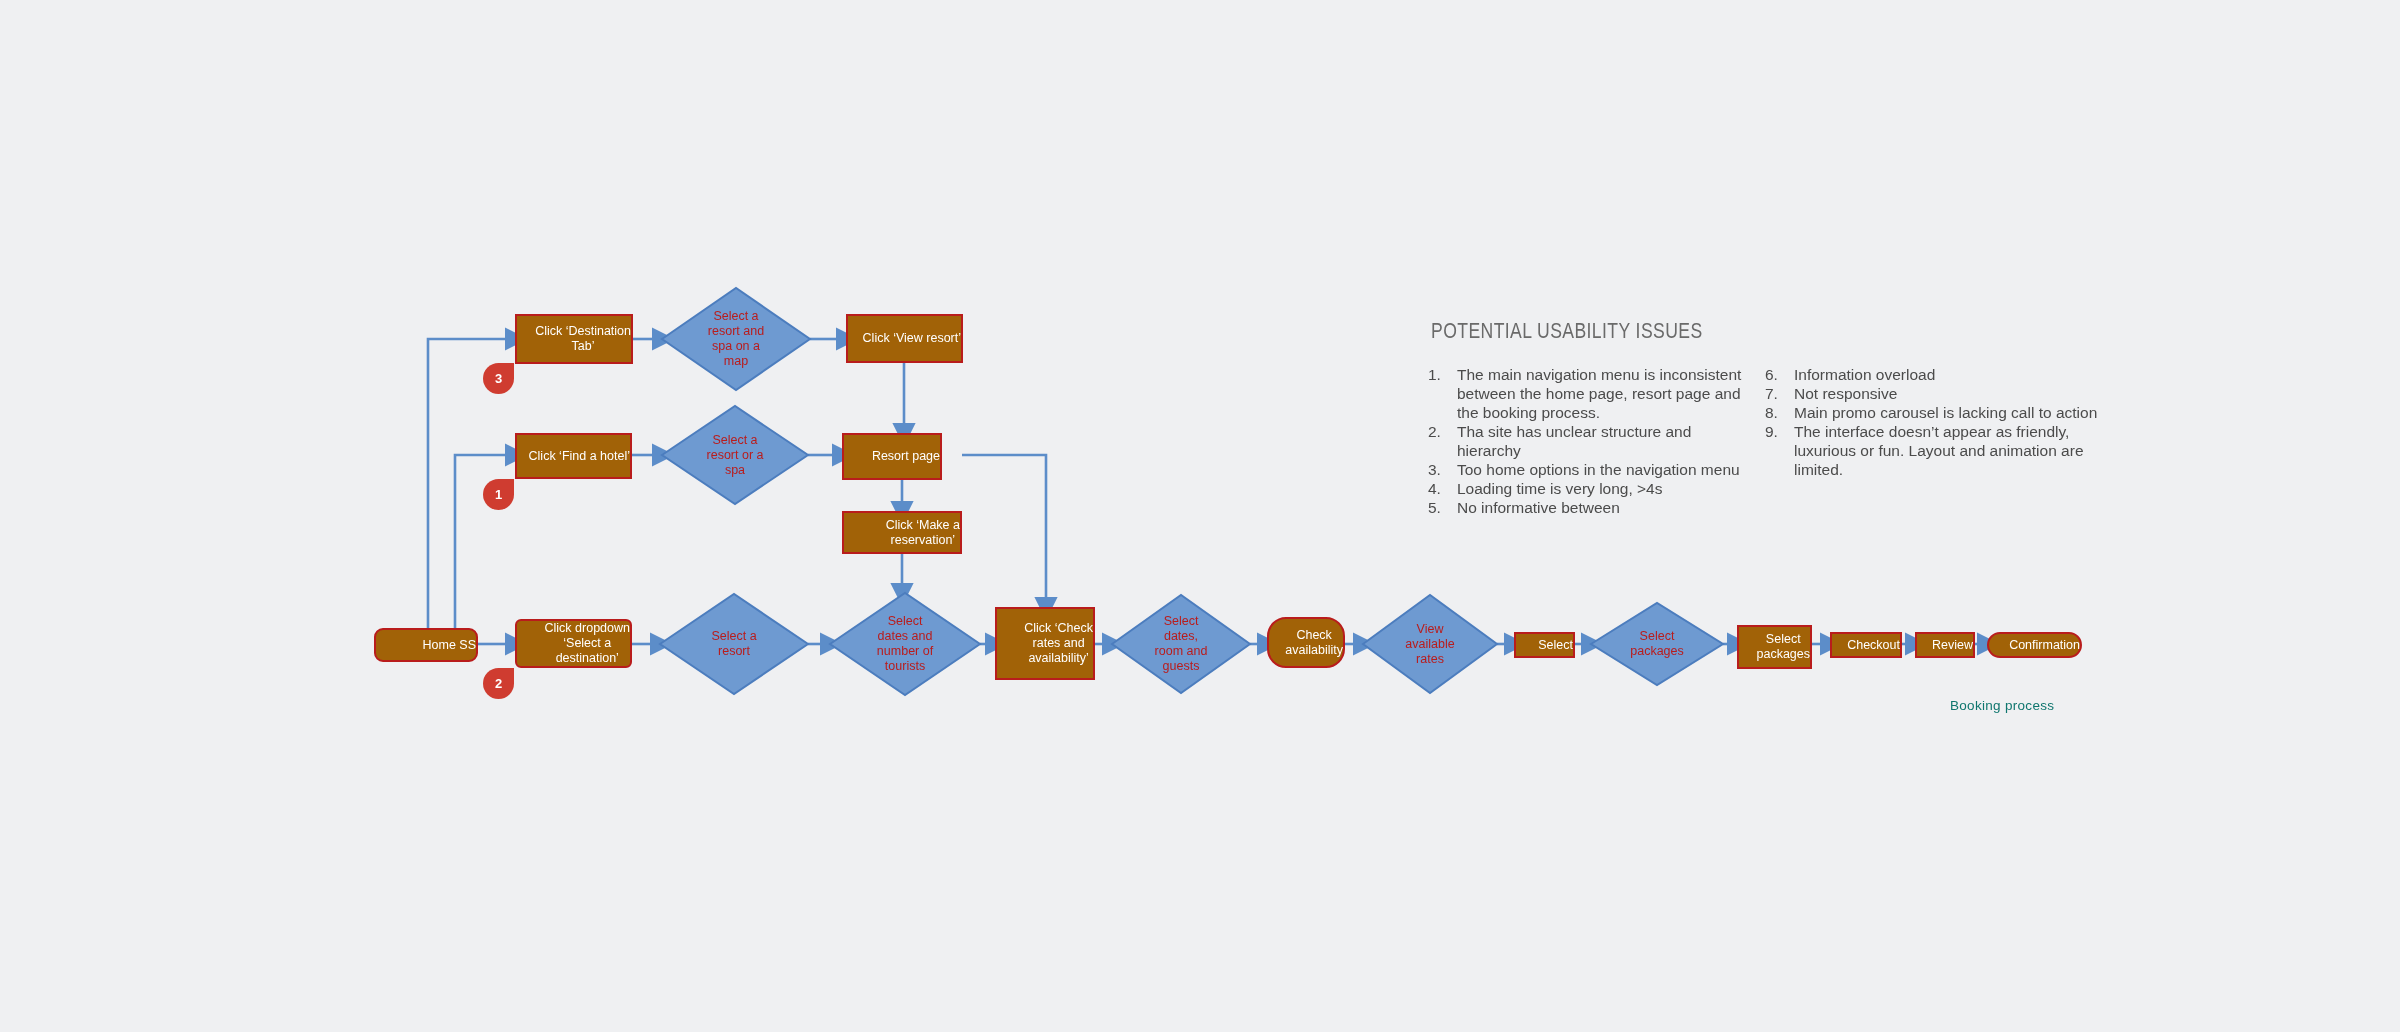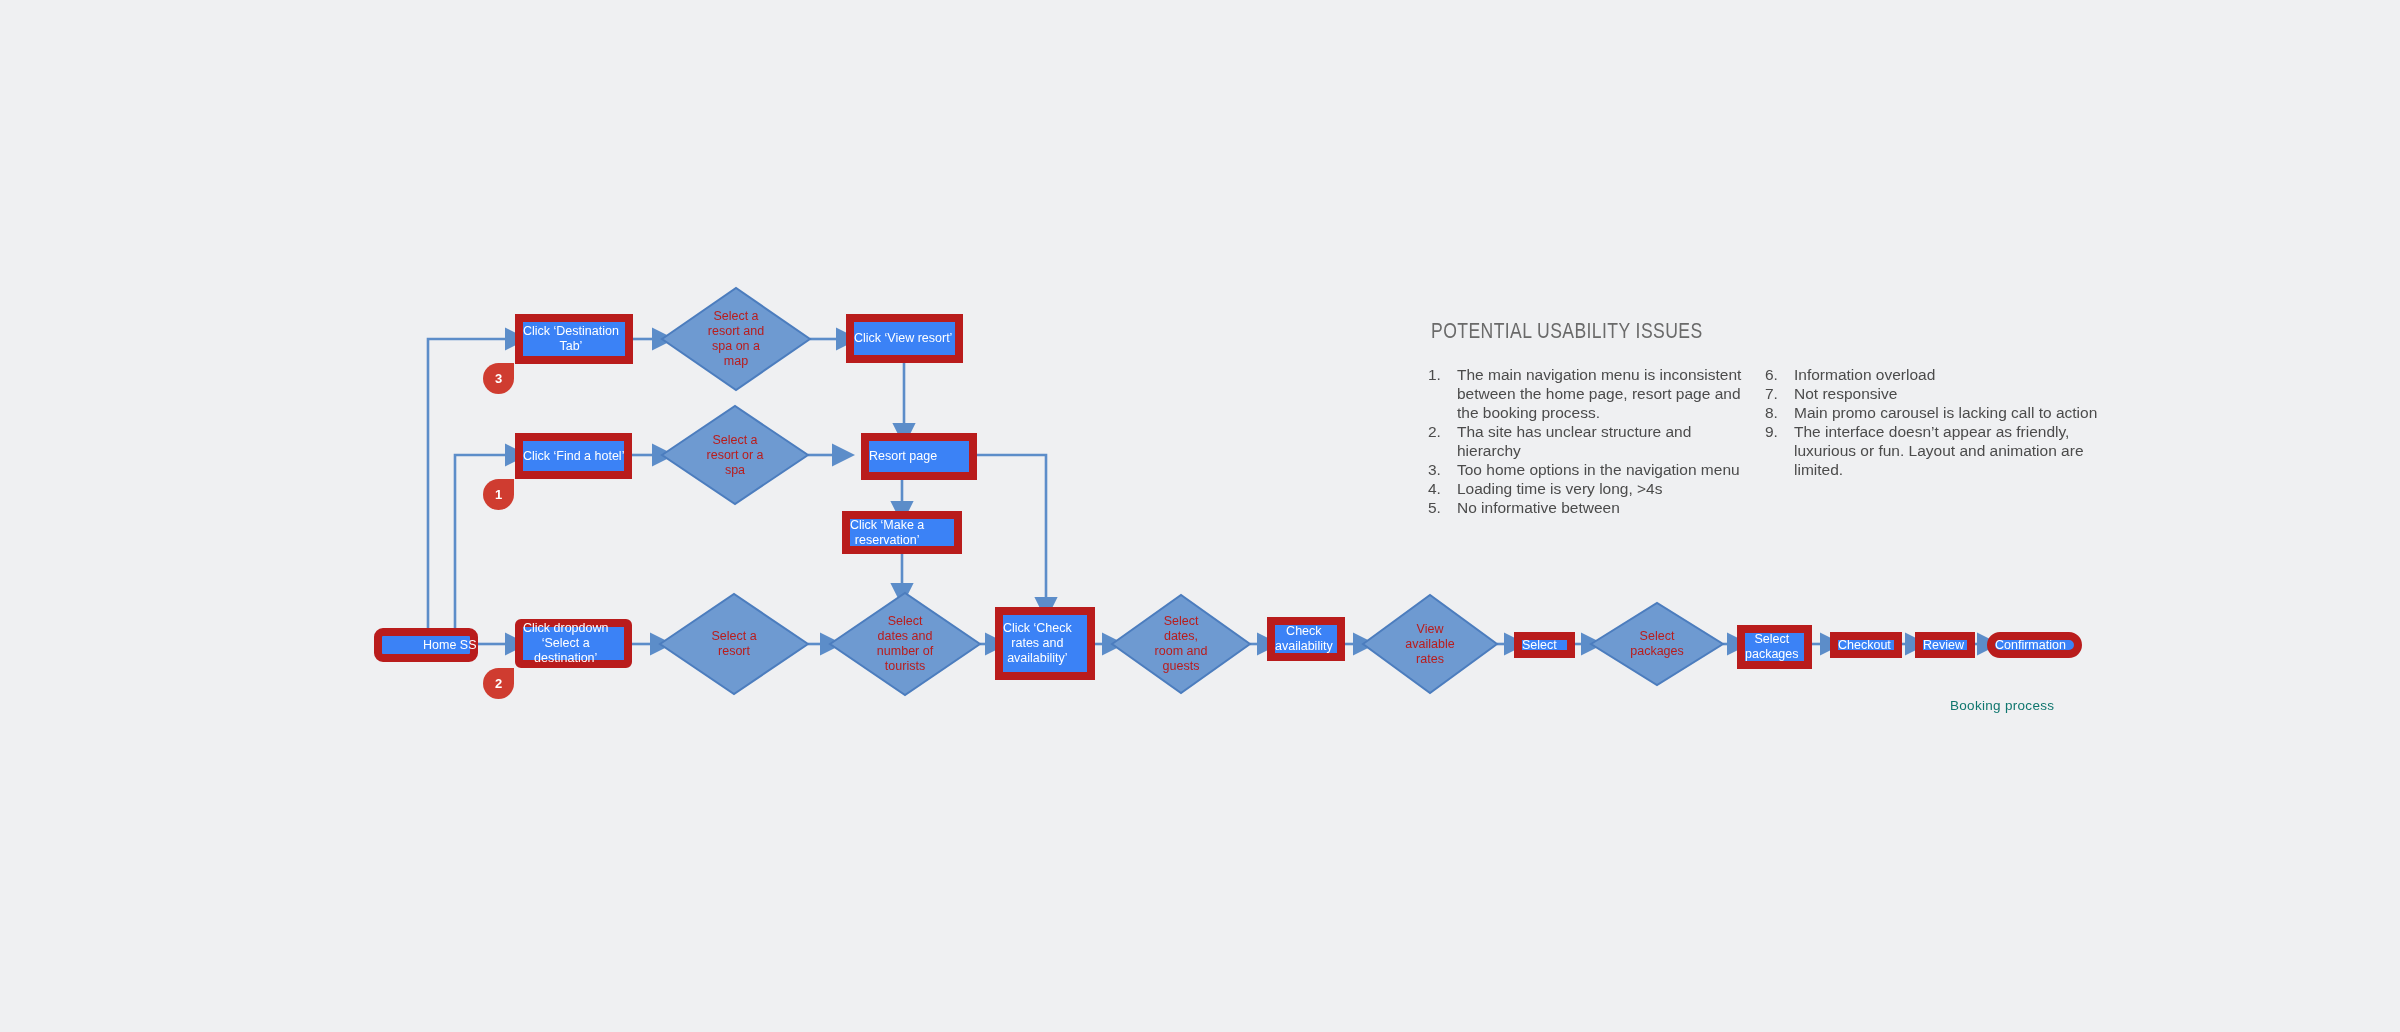--- a/index.html
+++ b/index.html
@@ -9,24 +9,24 @@
     font-family: "Liberation Sans", "DejaVu Sans", sans-serif;
     overflow: hidden;
   }
   #canvas { position: relative; width: 2400px; height: 1032px; }
 
   svg.layer { position: absolute; left: 0; top: 0; }
 
   .node {
     position: absolute;
     box-sizing: border-box;
-    background: #3b82f6;
-    border: 8px solid #b91c1c;
+    background: #a16207;
+    border: 2px solid #b91c1c;
     color: #ffffff;
-    display: flex; align-items: center; justify-content: flex-start;
+    display: flex; align-items: center; justify-content: flex-end;
     text-align: center;
     font-size: 12.5px; line-height: 15px;
     white-space: pre;
   }
   .node.rounded { border-radius: 9px; padding-left: 41px; }
   .node.pill { border-radius: 13px; }
 
   .dlabel {
     position: absolute;
     transform: translate(-50%, -50%);
@@ -129,41 +129,41 @@
   <div class="node" style="left:515px; top:314px; width:118px; height:50px;">
     <span>Click ‘Destination
 Tab’</span>
   </div>
   <div class="node" style="left:846px; top:314px; width:117px; height:49px;">
     <span>Click ‘View resort’</span>
   </div>
   <div class="node" style="left:515px; top:433px; width:117px; height:46px;">
     <span>Click ‘Find a hotel’</span>
   </div>
-  <div class="node" style="left:842px; top:433px; width:116px; height:47px;margin-left:19px;">
+  <div class="node" style="left:842px; top:433px; width:100px; height:47px;">
     <span>Resort page</span>
   </div>
   <div class="node" style="left:842px; top:511px; width:120px; height:43px;">
     <span>Click ‘Make a
 reservation’</span>
   </div>
   <div class="node rounded" style="left:374px; top:628px; width:104px; height:34px;">
     <span>Home SS</span>
   </div>
   <div class="node" style="left:515px; top:619px; width:117px; height:49px;border-radius:6px;">
     <span>Click dropdown
 ‘Select a
 destination’</span>
   </div>
   <div class="node" style="left:995px; top:607px; width:100px; height:73px;">
     <span>Click ‘Check
 rates and
 availability’</span>
   </div>
-  <div class="node" style="left:1267px; top:617px; width:78px; height:44px;">
+  <div class="node" style="left:1267px; top:617px; width:78px; height:51px;border-radius:19px;">
     <span>Check
 availability</span>
   </div>
   <div class="node" style="left:1514px; top:632px; width:61px; height:26px;">
     <span>Select</span>
   </div>
   <div class="node" style="left:1737px; top:625px; width:75px; height:44px;">
     <span>Select
 packages</span>
   </div>

